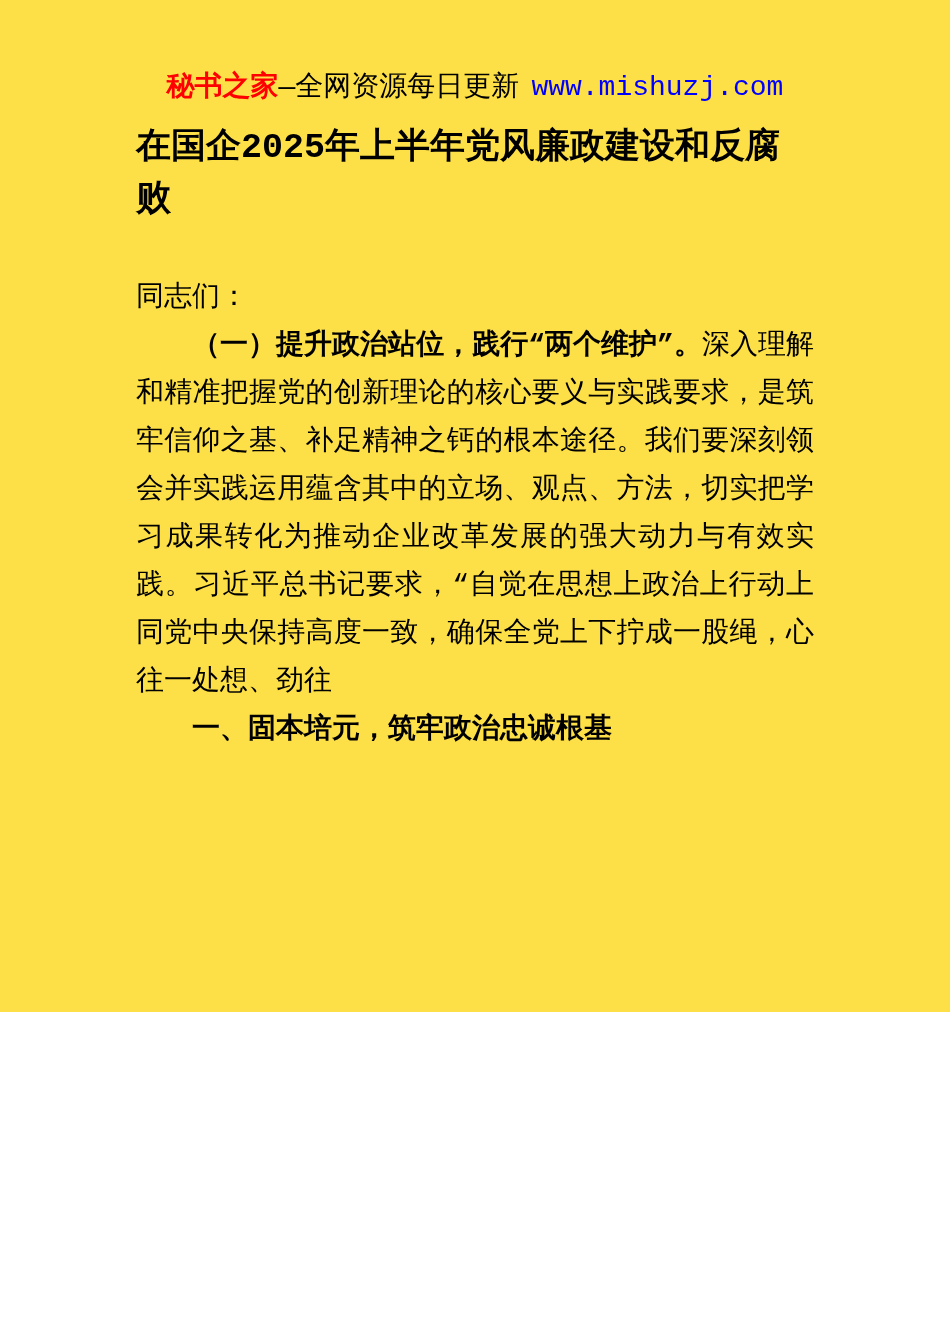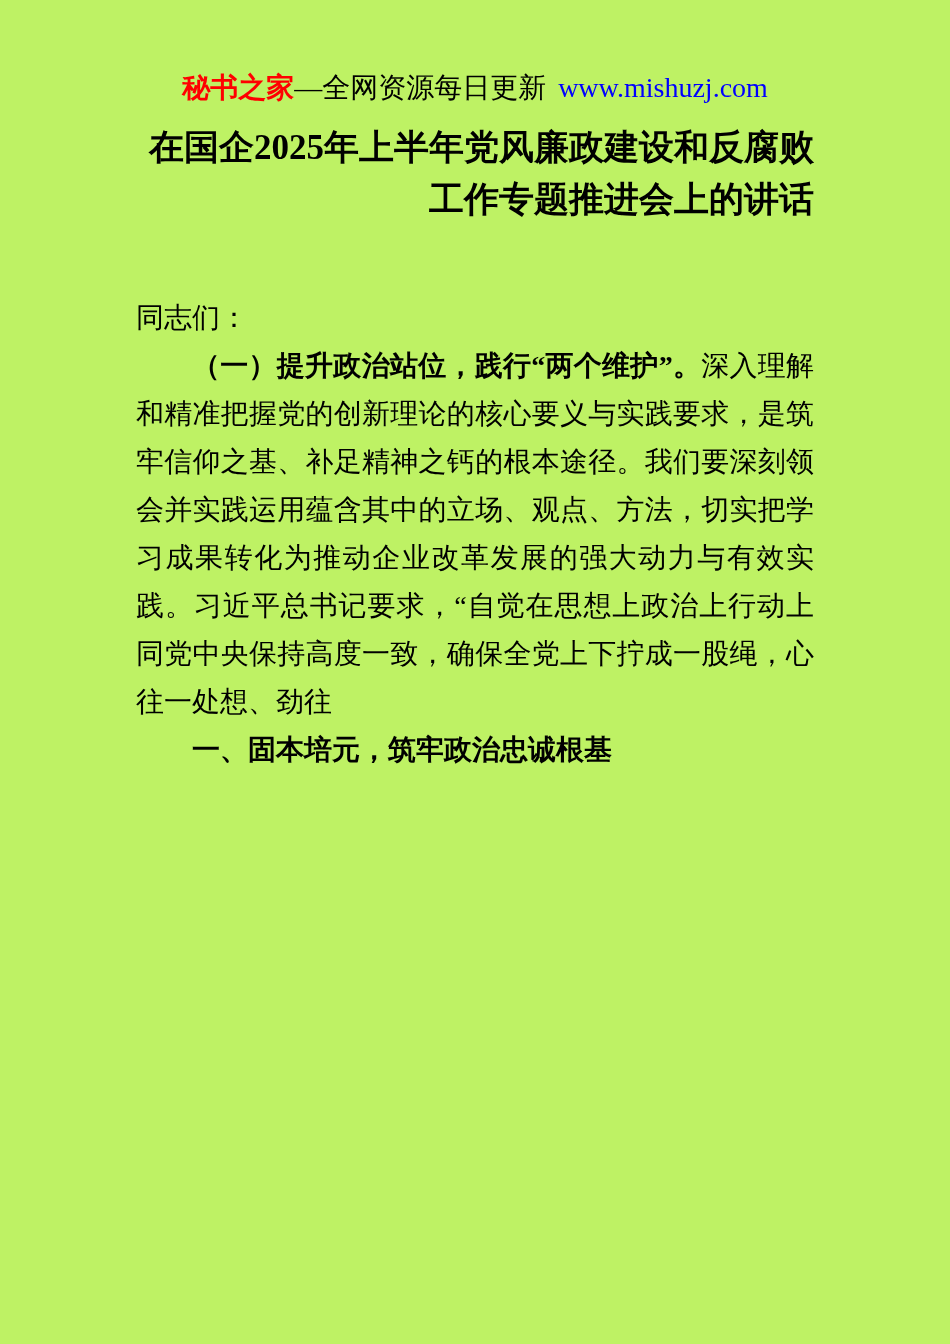--- a/index.html
+++ b/index.html
@@ -1,22 +1,22 @@
 <!DOCTYPE html>
 <html><head>
 <meta charset="utf-8">
 <style>
   * { margin:0; padding:0; box-sizing:border-box; }
   html,body { background:#ffffff; }
   .page {
     position:relative;
-    width:950px; height:1344px;
-    background:#bef264;
+    width:950px; height:1012px;
+    background:#fde047;
     overflow:hidden;
-    font-family:Liberation Serif, serif;
+    font-family:Liberation Mono, monospace;
     color:#000000;
   }
   .content { padding:0 136px; }
   .doc-header {
     padding-top:70px;
     text-align:center;
     font-size:28px;
     line-height:36px;
     white-space:nowrap;
   }
@@ -28,28 +28,28 @@
     color:#000000;
   }
   .doc-header .url {
     color:#0000ff;
     margin-left:12px;
     text-decoration:none;
     cursor:pointer;
   }
   .doc-title {
     margin-top:16px;
-    text-align:right;
+    text-align:left;
     font-size:35px;
     font-weight:bold;
     line-height:52px;
   }
   .doc-title .title-line { display:block; }
   .body-text {
-    margin-top:68px;
+    margin-top:48px;
     font-size:28px;
     line-height:48px;
     text-align:justify;
   }
   .body-text p { margin:0; }
   p.salutation { text-indent:0; }
   p.para { text-indent:2em; }
   p.heading { font-weight:bold; }
   .lead { font-weight:bold; }
 </style>
@@ -58,21 +58,20 @@
 
 <div class="page">
   <div class="content">
 
     <div class="doc-header">
       <span class="brand">秘书之家</span><span class="tagline">—全网资源每日更新</span><a class="url">www.mishuzj.com</a>
     </div>
 
     <h1 class="doc-title">
       <span class="title-line">在国企2025年上半年党风廉政建设和反腐败</span>
-      <span class="title-line">工作专题推进会上的讲话</span>
     </h1>
 
     <div class="body-text">
       <p class="salutation">同志们：</p>
 
 
       <p class="para"><span class="lead">（一）提升政治站位，践行“两个维护”。</span><span>深入理解和精准把握党的创新理论的核心要义与实践要求，是筑牢信仰之基、补足精神之钙的根本途径。我们要深刻领会并实践运用蕴含其中的立场、观点、方法，切实把学习成果转化为推动企业改革发展的强大动力与有效实践。习近平总书记要求，“自觉在思想上政治上行动上同党中央保持高度一致，确保全党上下拧成一股绳，心往一处想、劲往</span></p>
 
       <p class="para heading">一、固本培元，筑牢政治忠诚根基</p>
     </div>

